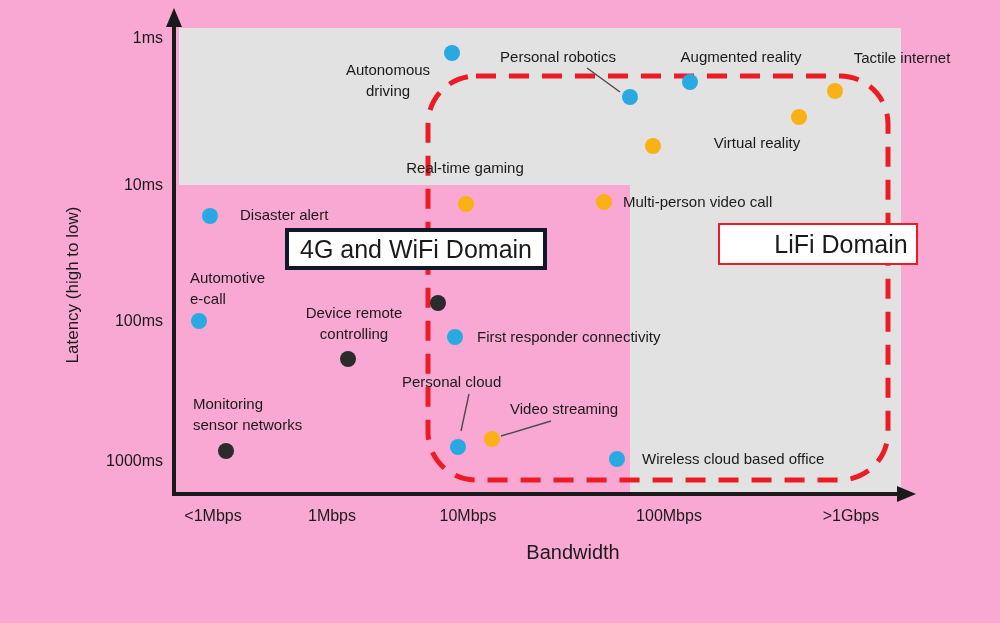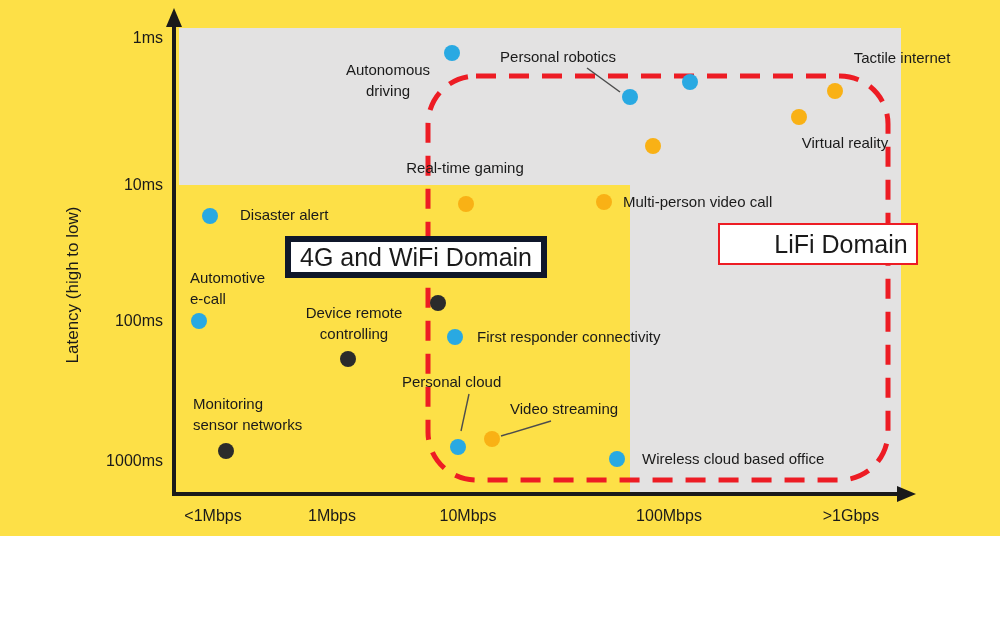--- a/index.html
+++ b/index.html
@@ -5,36 +5,36 @@
   :root{
     --c-mobile:#29A9E2;
     --c-fixed:#2B2B2B;
     --c-nomadic:#F9B115;
     --c-red:#ED1C24;
     --c-gray:#E3E2E2;
     --c-text:#1A1A1A;
   }
   *{box-sizing:border-box;}
   body{margin:0;background:#ffffff;font-family:"Liberation Sans",sans-serif;color:var(--c-text);}
-  .figure{position:relative;width:1000px;height:536px;background:#fde047;overflow:hidden;}
+  .figure{position:relative;width:1000px;height:623px;background:#f9a8d4;overflow:hidden;}
   .region{position:absolute;background:var(--c-gray);z-index:1;}
   .region-top{left:179px;top:28px;width:722px;height:157px;}
   .region-right{left:630px;top:185px;width:271px;height:307px;}
   svg.overlay{position:absolute;left:0;top:0;z-index:2;}
   .layer-points{position:absolute;left:0;top:0;width:100%;height:100%;z-index:4;}
   .dot{position:absolute;width:16px;height:16px;border-radius:50%;transform:translate(-50%,-50%);}
   .pt-label{position:absolute;font-size:15px;line-height:1.42;white-space:pre-line;color:var(--c-text);}
   .pt-label.center{transform:translate(-50%,-50%);text-align:center;}
   .pt-label.left{transform:translate(0,-50%);text-align:left;}
   .ytick{position:absolute;left:58px;width:105px;text-align:right;transform:translateY(-50%);font-size:16px;z-index:3;}
   .xtick{position:absolute;transform:translateX(-50%);top:507px;font-size:16px;z-index:3;}
   .axis-title-x{position:absolute;left:573px;top:541px;transform:translateX(-50%);font-size:20px;z-index:3;}
   .axis-title-y{position:absolute;left:73px;top:285px;transform:translate(-50%,-50%) rotate(-90deg);font-size:17px;white-space:nowrap;z-index:3;}
   .domain-box{position:absolute;background:#fff;display:flex;align-items:center;justify-content:center;font-size:25px;z-index:5;}
-  .domain-4g{left:285px;top:236px;width:262px;height:42px;border:6px solid #0f172a;}
+  .domain-4g{left:285px;top:228px;width:262px;height:42px;border:4px solid #0f172a;}
   .domain-lifi{left:718px;top:223px;width:200px;height:42px;border:2px solid var(--c-red);padding-left:46px;}
   .legend{position:absolute;left:0;top:585px;width:100%;height:36px;z-index:3;}
 </style>
 </head>
 <body>
 
 <div class="figure">
 
   <div class="region region-top"></div>
   <div class="region region-right"></div>
@@ -73,24 +73,25 @@
   <div class="domain-box domain-4g">4G and WiFi Domain</div>
   <div class="domain-box domain-lifi">LiFi Domain</div>
 
   <div class="layer-points" id="points-layer">
       <span class="dot" style="left: 452px; top: 53px; background: rgb(41, 169, 226);"></span>
       <div class="pt-label center" style="left: 388px; top: 80px;">Autonomous
 driving</div>
       <span class="dot" style="left: 630px; top: 97px; background: rgb(41, 169, 226);"></span>
       <div class="pt-label center" style="left: 558px; top: 57px;">Personal robotics</div>
       <span class="dot" style="left: 690px; top: 82px; background: rgb(41, 169, 226);"></span>
+      <div class="pt-label center" style="left: 741px; top: 57px;">Augmented reality</div>
       <span class="dot" style="left: 835px; top: 91px; background: rgb(249, 177, 21);"></span>
       <div class="pt-label center" style="left: 902px; top: 58px;">Tactile internet</div>
       <span class="dot" style="left: 799px; top: 117px; background: rgb(249, 177, 21);"></span>
-      <div class="pt-label center" style="left: 845px; top: 143px;">Virtual reality</div>
+      <div class="pt-label center" style="left: 757px; top: 143px;">Virtual reality</div>
       <span class="dot" style="left: 653px; top: 146px; background: rgb(249, 177, 21);"></span>
       <span class="dot" style="left: 466px; top: 204px; background: rgb(249, 177, 21);"></span>
       <div class="pt-label center" style="left: 465px; top: 168px;">Real-time gaming</div>
       <span class="dot" style="left: 604px; top: 202px; background: rgb(249, 177, 21);"></span>
       <div class="pt-label left" style="left: 623px; top: 202px;">Multi-person video call</div>
       <span class="dot" style="left: 210px; top: 216px; background: rgb(41, 169, 226);"></span>
       <div class="pt-label left" style="left: 240px; top: 215px;">Disaster alert</div>
       <span class="dot" style="left: 199px; top: 321px; background: rgb(41, 169, 226);"></span>
       <div class="pt-label left" style="left: 190px; top: 288px;">Automotive
 e-call</div>

